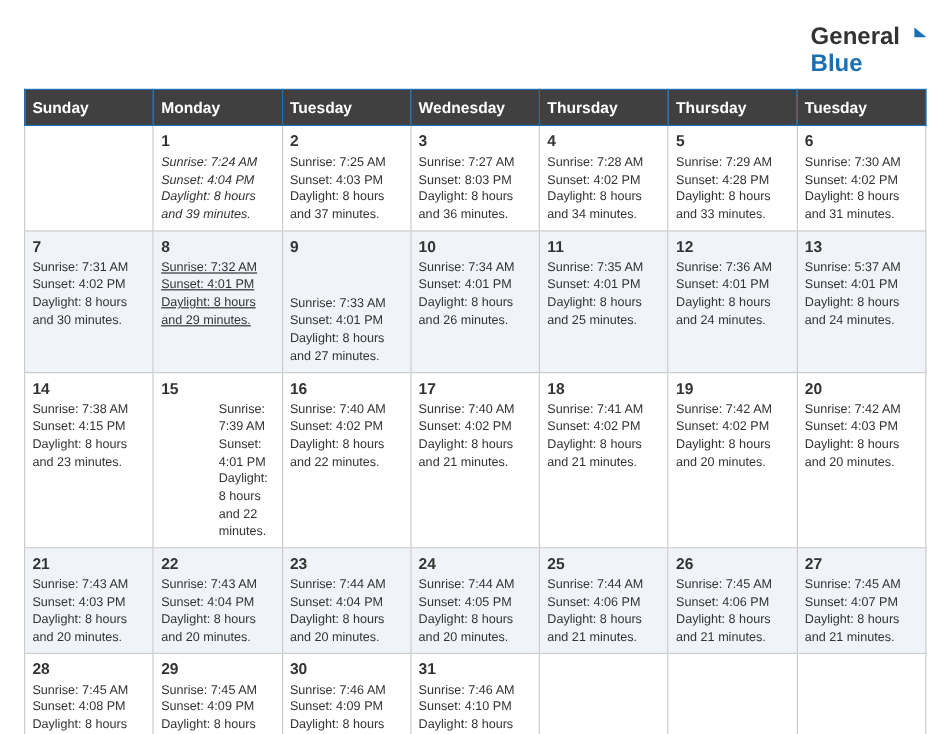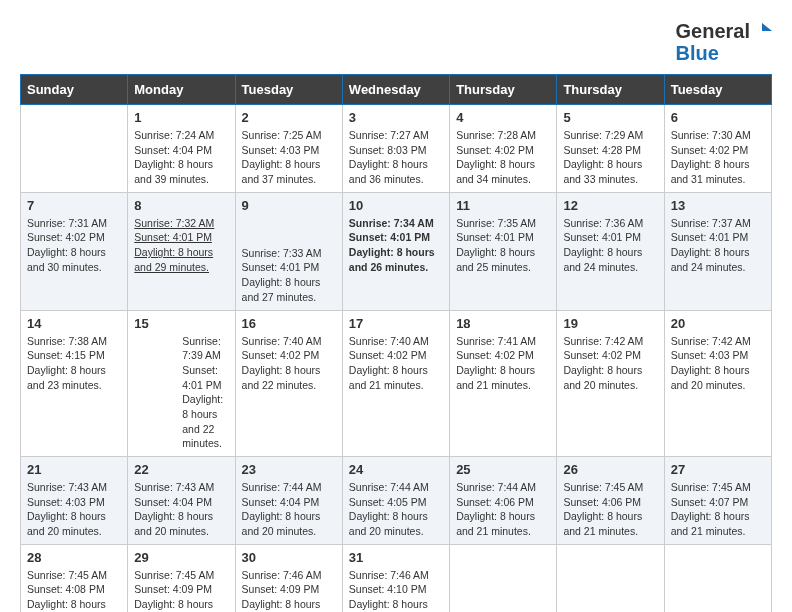--- a/index.html
+++ b/index.html
@@ -109,21 +109,21 @@
         <th>Thursday</th>
         <th>Thursday</th>
         <th>Tuesday</th>
       </tr>
   </thead>
   <tbody id="calendar-body">
       <tr>
         <td class="empty-cell"></td>
         <td>
           <span class="day-number">1</span>
-          <div class="day-info" style="white-space: pre-line;">Sunrise: 7:24 AM
+          <div class="day-info" style="white-space: pre-line; font-style: italic;">Sunrise: 7:24 AM
 Sunset: 4:04 PM
 Daylight: 8 hours
 and 39 minutes.</div>
         </td>
         <td>
           <span class="day-number">2</span>
           <div class="day-info" style="white-space: pre-line;">Sunrise: 7:25 AM
 Sunset: 4:03 PM
 Daylight: 8 hours
 and 37 minutes.</div>
@@ -174,42 +174,42 @@
         </td>
         <td>
           <span class="day-number">9</span>
           <div class="day-info" style="white-space: pre-line; margin-top: 33px;">Sunrise: 7:33 AM
 Sunset: 4:01 PM
 Daylight: 8 hours
 and 27 minutes.</div>
         </td>
         <td>
           <span class="day-number">10</span>
-          <div class="day-info" style="white-space: pre-line; font-weight: bold;">Sunrise: 7:34 AM
+          <div class="day-info" style="white-space: pre-line;">Sunrise: 7:34 AM
 Sunset: 4:01 PM
 Daylight: 8 hours
 and 26 minutes.</div>
         </td>
         <td>
           <span class="day-number">11</span>
           <div class="day-info" style="white-space: pre-line;">Sunrise: 7:35 AM
 Sunset: 4:01 PM
 Daylight: 8 hours
 and 25 minutes.</div>
         </td>
         <td>
           <span class="day-number">12</span>
           <div class="day-info" style="white-space: pre-line;">Sunrise: 7:36 AM
 Sunset: 4:01 PM
 Daylight: 8 hours
 and 24 minutes.</div>
         </td>
         <td>
           <span class="day-number">13</span>
-          <div class="day-info" style="white-space: pre-line;">Sunrise: 7:37 AM
+          <div class="day-info" style="white-space: pre-line;">Sunrise: 5:37 AM
 Sunset: 4:01 PM
 Daylight: 8 hours
 and 24 minutes.</div>
         </td>
       </tr>
       <tr>
         <td>
           <span class="day-number">14</span>
           <div class="day-info" style="white-space: pre-line;">Sunrise: 7:38 AM
 Sunset: 4:15 PM

